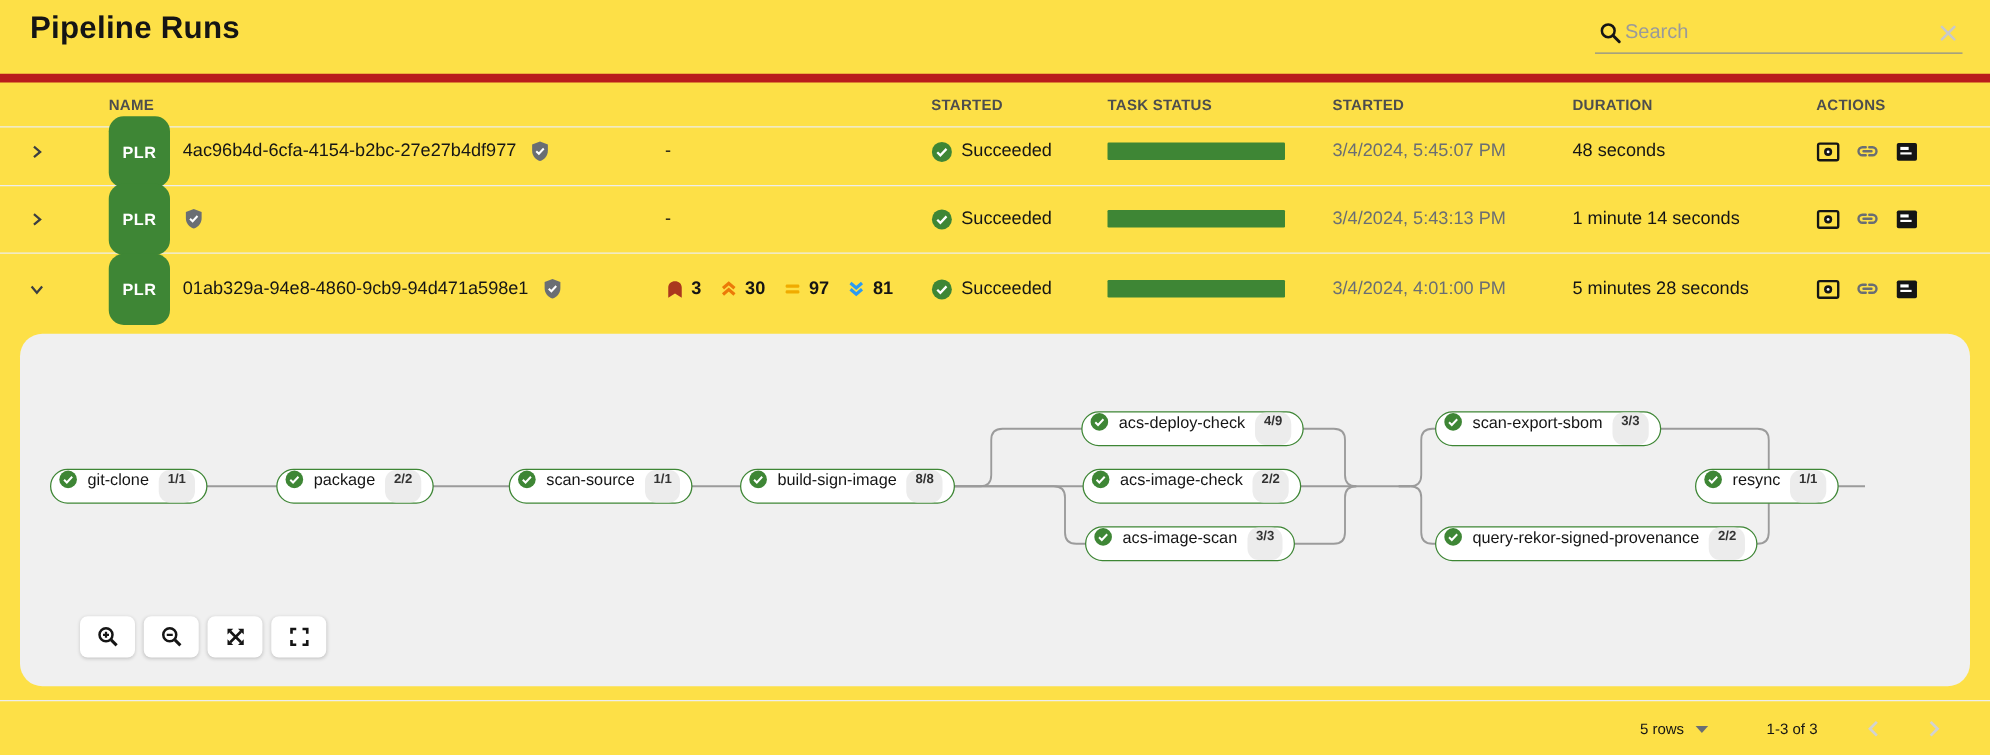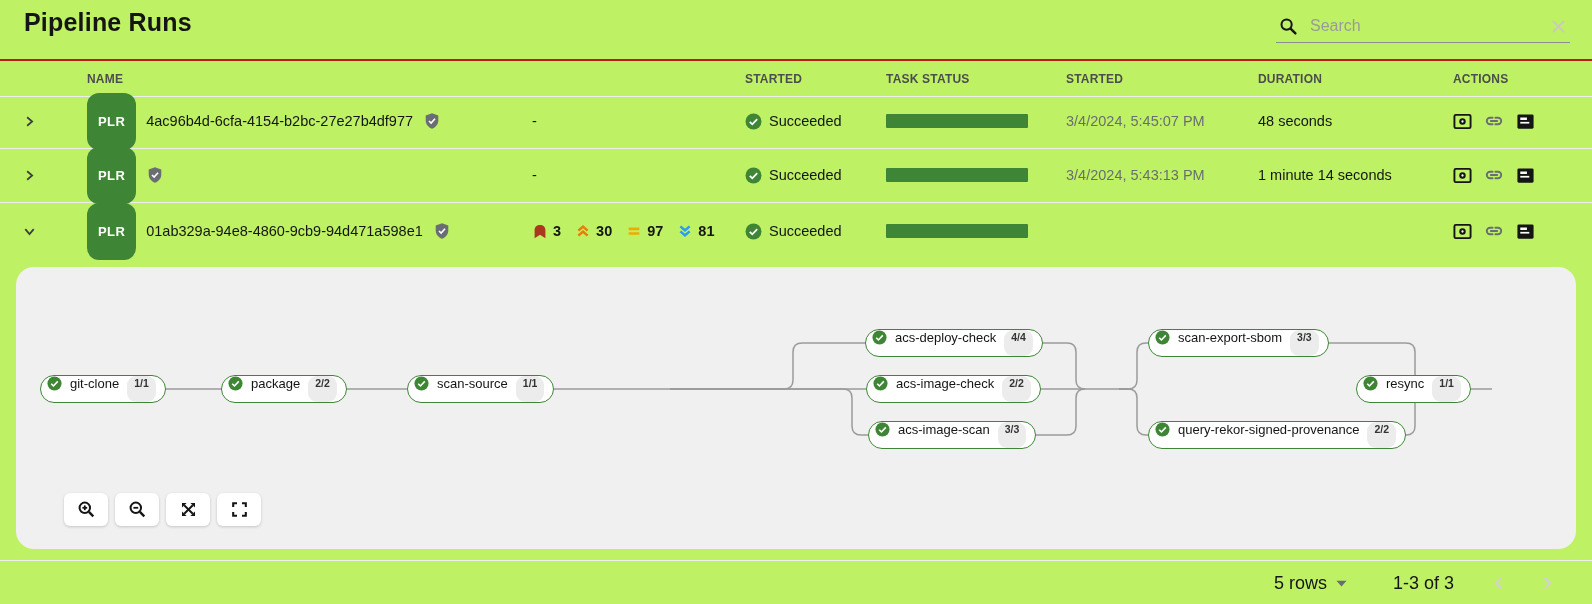--- a/index.html
+++ b/index.html
@@ -1,28 +1,28 @@
 <!DOCTYPE html>
 <html><head>
 <meta charset="utf-8">
 <style>
   html,body{margin:0;padding:0;background:#fff;}
-  .page{position:relative;width:1592px;height:604px;background:#bef264;overflow:hidden;
+  .page{position:relative;width:1592px;height:604px;background:#fde047;overflow:hidden;
         font-family:"Liberation Sans",sans-serif;color:#151515;}
 
   
   .page-title{position:absolute;left:24px;top:8px;margin:0;font-size:25px;font-weight:700;letter-spacing:.2px;}
-  .search{position:absolute;right:22px;top:10px;width:288px;height:32px;display:flex;align-items:center;gap:10px;
+  .search{position:absolute;right:22px;top:10px;width:288px;height:32px;display:flex;align-items:center;
           border-bottom:1px solid #8a8d90;padding:0 3px;}
   .search input{border:none;outline:none;flex:1;min-width:0;font-size:16px;font-family:inherit;color:#151515;background:transparent;}
   .search input::placeholder{color:#9a9a9a;}
   .icon-btn{background:none;border:none;padding:0;margin:0;display:flex;align-items:center;cursor:pointer;}
 
   
-  .thead{position:absolute;left:0;right:0;top:59px;height:35px;border-top:2px solid #b91c1c;border-bottom:1px solid #ededed;
+  .thead{position:absolute;left:0;right:0;top:59px;height:35px;border-top:7px solid #b91c1c;border-bottom:1px solid #ededed;
          font-size:12px;font-weight:700;color:#4d4d4d;letter-spacing:.2px;}
   .cell{position:absolute;top:0;bottom:0;display:flex;align-items:center;gap:10px;}
   .p-expand{left:22px;} .p-name{left:87px;} .p-vuln{left:532px;} .p-status{left:745px;}
   .p-task{left:886px;} .p-start{left:1066px;} .p-dur{left:1258px;text-align:center;} .p-act{left:1453px;}
 
   .trow{position:absolute;left:0;right:0;height:54px;border-bottom:1px solid #ededed;font-size:14.5px;}
   .r1{top:94px;} .r2{top:148px;} .r3{top:202px;height:58px;border-bottom:none;}
 
   .badge{background:#3e8635;color:#fff;font-weight:700;font-size:13px;line-height:1;padding:22px 11px;border-radius:12px;letter-spacing:.4px;}
   .started{color:#6a6e73;}
@@ -38,21 +38,21 @@
          padding:0 9px 0 6px;background:#fff;border:1.5px solid #3e8635;border-radius:14px;
          font-size:13px;white-space:nowrap;cursor:pointer;color:#151515;}
   .gcount{background:#ececec;border-radius:9px;padding:2px 7px;font-size:10.5px;font-weight:700;color:#333;line-height:1;}
 
   .controls{position:absolute;left:48px;top:226px;display:flex;gap:7px;}
   .ctrl{width:44px;height:33px;background:#fff;border:none;border-radius:6px;
         box-shadow:0 1px 3px rgba(0,0,0,.18);display:flex;align-items:center;justify-content:center;cursor:pointer;}
 
   
   .tfoot{position:absolute;left:0;right:0;top:560px;height:44px;border-top:1px solid #ededed;
-         display:flex;align-items:center;justify-content:flex-end;font-size:18px;}
+         display:flex;align-items:center;justify-content:flex-end;font-size:12px;}
   .rows-select{display:flex;align-items:center;gap:9px;background:none;border:none;font:inherit;color:#151515;cursor:pointer;padding:0;}
   .range{margin-left:46px;}
   .pager{display:flex;align-items:center;gap:26px;margin-left:34px;margin-right:34px;}
   .page-btn{background:none;border:none;padding:2px;display:flex;cursor:default;}
 </style>
 </head>
 <body>
 
 <div class="page">
 
@@ -244,20 +244,26 @@
     <div class="cell p-status" style="gap:7px;">
       <svg width="17" height="17" viewBox="0 0 17 17">
         <circle cx="8.5" cy="8.5" r="8" fill="#3e8635"></circle>
         <path d="M4.8 8.8 L7.3 11.3 L12.2 6.1" stroke="#fff" stroke-width="1.8" fill="none"></path>
       </svg>
       <span>Succeeded</span>
     </div>
     <div class="cell p-task">
         <div class="bar"></div>
       </div>
+    <div class="cell p-start">
+        <span class="started">3/4/2024, 4:01:00 PM</span>
+      </div>
+    <div class="cell p-dur">
+        <span>5 minutes 28 seconds</span>
+      </div>
     <div class="cell p-act actions-cell">
       <button class="icon-btn">
         <svg width="19" height="19" viewBox="0 0 20 20">
           <rect x="1.5" y="3" width="17" height="14" rx="1.5" stroke="#151515" stroke-width="2" fill="none"></rect>
           <circle cx="10" cy="10" r="3.4" fill="#151515"></circle>
             <circle cx="10" cy="10" r="1.2" fill="#fff"></circle>
         </svg>
       </button>
       <button class="icon-btn">
         <svg width="20" height="20" viewBox="0 0 20 20">
@@ -308,27 +314,35 @@
       <span class="gcount">2/2</span>
     </div>
     <div class="gnode" style="left:391px;top:108px">
       <svg width="15" height="15" viewBox="0 0 17 17">
           <circle cx="8.5" cy="8.5" r="8" fill="#3e8635"></circle>
           <path d="M4.8 8.8 L7.3 11.3 L12.2 6.1" stroke="#fff" stroke-width="1.8" fill="none"></path>
         </svg>
       <span>scan-source</span>
       <span class="gcount">1/1</span>
     </div>
+    <div class="gnode" style="left:576px;top:108px">
+      <svg width="15" height="15" viewBox="0 0 17 17">
+          <circle cx="8.5" cy="8.5" r="8" fill="#3e8635"></circle>
+          <path d="M4.8 8.8 L7.3 11.3 L12.2 6.1" stroke="#fff" stroke-width="1.8" fill="none"></path>
+        </svg>
+      <span>build-sign-image</span>
+      <span class="gcount">8/8</span>
+    </div>
     <div class="gnode" style="left:849px;top:62px">
       <svg width="15" height="15" viewBox="0 0 17 17">
           <circle cx="8.5" cy="8.5" r="8" fill="#3e8635"></circle>
           <path d="M4.8 8.8 L7.3 11.3 L12.2 6.1" stroke="#fff" stroke-width="1.8" fill="none"></path>
         </svg>
       <span>acs-deploy-check</span>
-      <span class="gcount">4/4</span>
+      <span class="gcount">4/9</span>
     </div>
     <div class="gnode" style="left:850px;top:108px">
       <svg width="15" height="15" viewBox="0 0 17 17">
           <circle cx="8.5" cy="8.5" r="8" fill="#3e8635"></circle>
           <path d="M4.8 8.8 L7.3 11.3 L12.2 6.1" stroke="#fff" stroke-width="1.8" fill="none"></path>
         </svg>
       <span>acs-image-check</span>
       <span class="gcount">2/2</span>
     </div>
     <div class="gnode" style="left:852px;top:154px">

